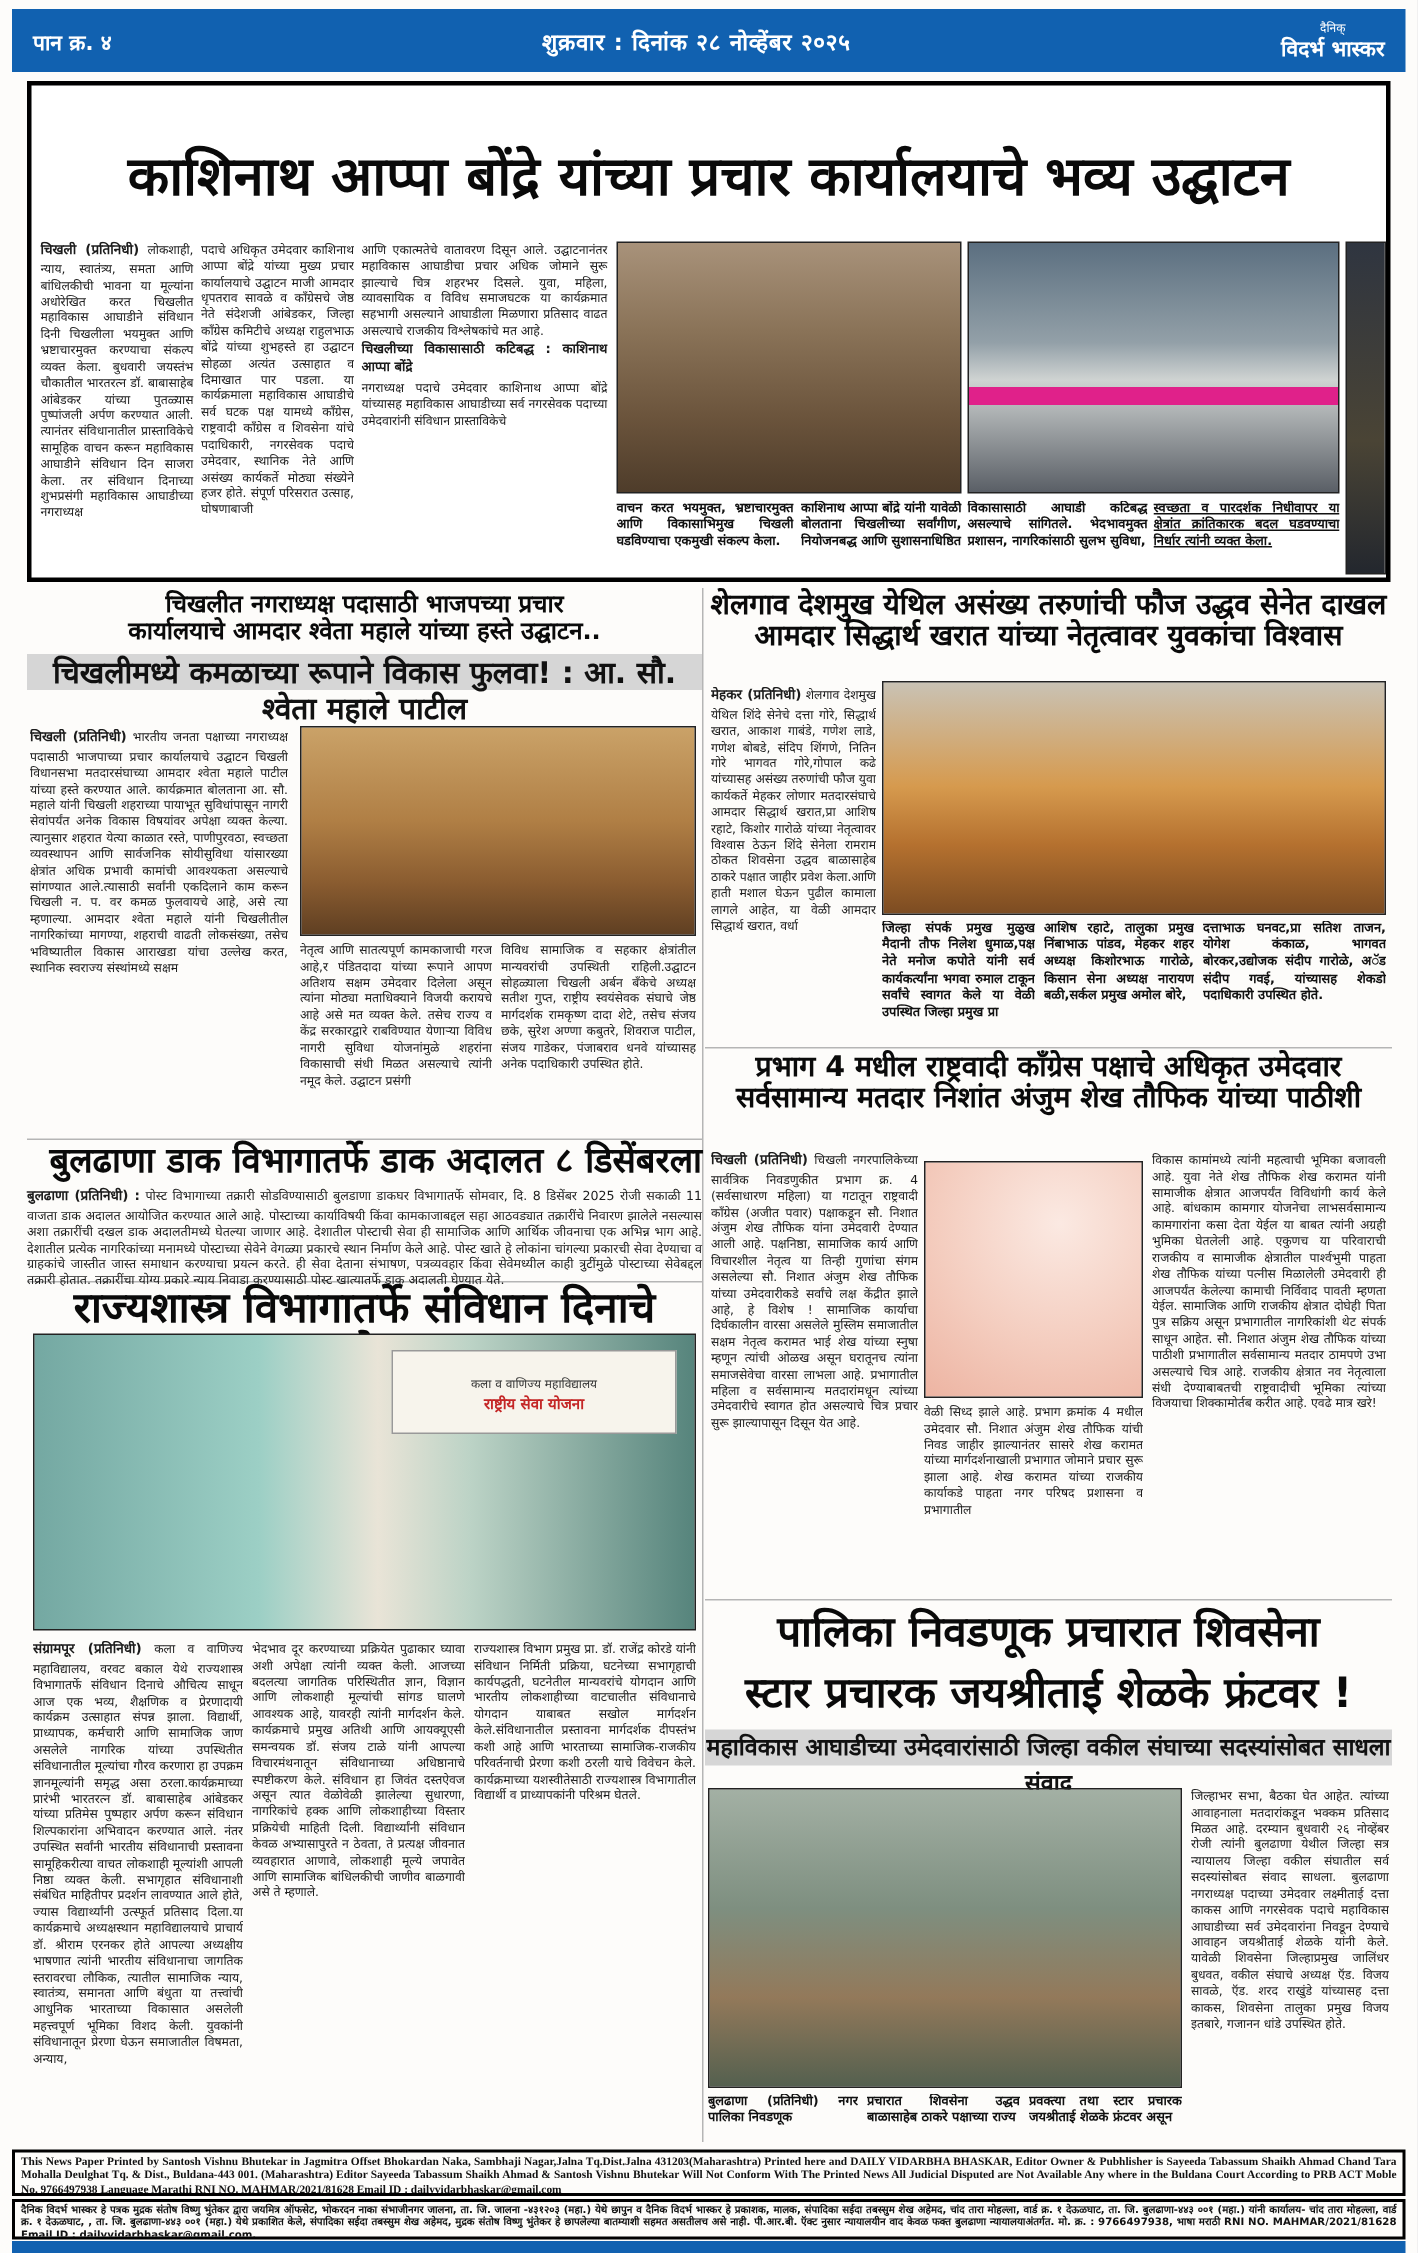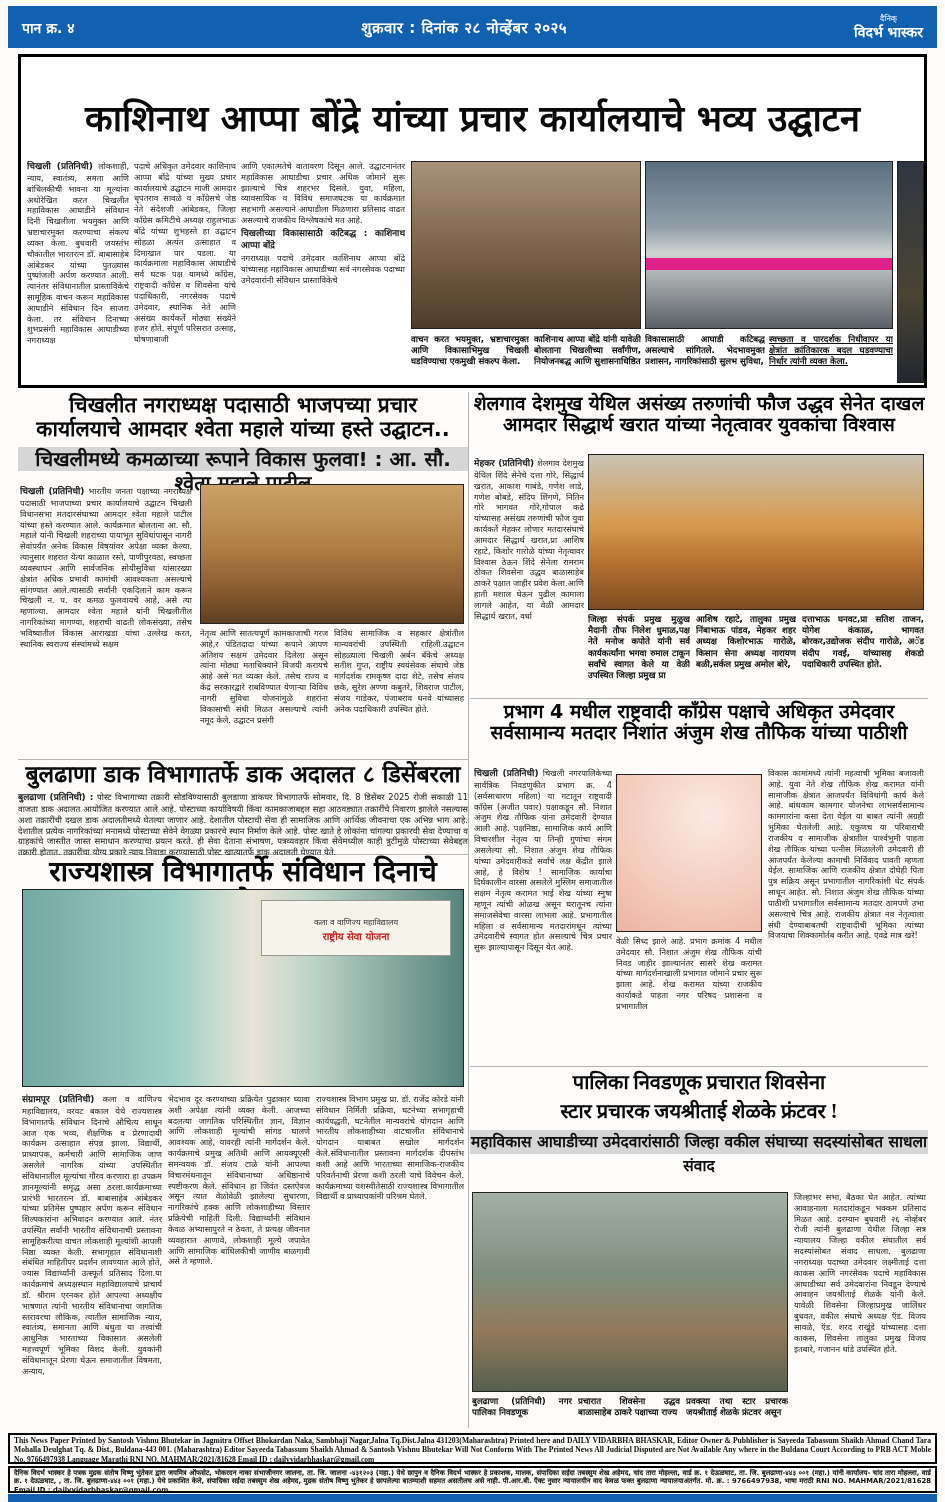--- a/index.html
+++ b/index.html
@@ -33,21 +33,21 @@
   .ph-crowd{left:390px;top:104px;width:230px;height:168px;background:linear-gradient(180deg,#a8927a 0%,#8a7358 35%,#6b543c 70%,#4e3c2a 100%);}
   .ph-ribbon{left:624px;top:104px;width:248px;height:168px;background:linear-gradient(180deg,#5b6f80 0%,#93a0a8 40%,#cfd3d2 55%,#5a5f66 100%);}
   .ribbon-stripe{position:absolute;left:0;right:0;top:58%;height:12px;background:#e0218a;}
   .ph-tall{left:876px;top:104px;width:27px;height:222px;background:linear-gradient(180deg,#2f3540,#4a4435 60%,#23272e);}
   .m-cap1{left:390px;top:277px;width:118px;height:50px;}
   .m-cap2{left:513px;top:277px;width:107px;height:50px;}
   .m-cap3{left:624px;top:277px;width:120px;height:50px;}
   .m-cap4{left:748px;top:277px;width:124px;height:50px;text-decoration:underline;}
   
   .bjp{position:absolute;left:18px;top:392px;width:450px;height:368px;}
-  .b-h1{font-size:21px;padding:2px 0;}
+  .b-h1{font-size:16px;padding:2px 0;}
   .b-sub{font-size:20px;height:24px;line-height:24px;margin-top:4px;}
   .b-col1{left:2px;top:94px;width:172px;height:270px;}
   .ph-bjp{left:182px;top:92px;width:264px;height:140px;background:linear-gradient(180deg,#caa268 0%,#b07f45 45%,#8a5c30 75%,#5f3f22 100%);}
   .b-colA{left:182px;top:236px;width:128px;height:126px;}
   .b-colB{left:316px;top:236px;width:130px;height:126px;}
   
   .shel{position:absolute;left:470px;top:392px;width:458px;height:306px;}
   .s-h1{font-size:19px;padding:1px 0;}
   .s-col1{left:4px;top:66px;width:110px;height:236px;}
   .ph-group{left:118px;top:62px;width:336px;height:156px;background:linear-gradient(180deg,#c9c2b4 0%,#d69a4e 45%,#b5712f 70%,#7c4c22 100%);}
@@ -56,35 +56,35 @@
   .s-cap3{left:332px;top:222px;width:122px;height:78px;}
   
   .prab{position:absolute;left:470px;top:700px;width:458px;height:368px;}
   .p-h1{font-size:19px;padding:1px 0;}
   .p-col1{left:4px;top:68px;width:138px;height:296px;}
   .ph-cand{left:146px;top:74px;width:146px;height:158px;background:radial-gradient(circle at 62% 26%,#fbe9e2 0%,#f4cdbf 55%,#edb4a2 100%);}
   .p-mid{left:146px;top:236px;width:146px;height:128px;}
   .p-col3{left:298px;top:68px;width:156px;height:296px;}
   
   .post{position:absolute;left:18px;top:762px;width:450px;height:94px;}
-  .d-h1{font-size:23px;height:28px;}
+  .d-h1{font-size:23px;height:28px;text-align:right;}
   .d-body{font-size:8.4px;line-height:1.3;text-align:justify;margin-top:2px;color:#1c1c1c;}
   
   .coll{position:absolute;left:18px;top:856px;width:450px;height:574px;}
   .c-h1{font-size:28px;height:30px;}
   .ph-college{left:4px;top:33px;width:442px;height:198px;background:linear-gradient(90deg,#74a8a2 0%,#9ccfc5 34%,#e9e4d7 52%,#bcd3c6 66%,#56847c 100%);}
   .banner{position:absolute;right:12px;top:10px;width:190px;height:56px;background:#f7f4ec;border:1px solid #999;
           font-size:8px;text-align:center;color:#333;padding-top:16px;box-sizing:border-box;line-height:1.5;}
   .banner .red{color:#c42727;font-weight:bold;font-size:10px;display:block;}
   .c-col1{left:4px;top:238px;width:140px;height:330px;}
   .c-col2{left:150px;top:238px;width:142px;height:330px;}
   .c-col3{left:298px;top:238px;width:148px;height:330px;}
   
   .shiv{position:absolute;left:470px;top:1068px;width:458px;height:362px;}
-  .v-h1{font-size:20px;line-height:1.45;font-family:Liberation Serif, serif;}
+  .v-h1{font-size:28px;line-height:1.45;}
   .v-sub{font-size:15.5px;height:24px;line-height:24px;margin-top:4px;}
   .ph-adv{left:2px;top:124px;width:316px;height:200px;background:linear-gradient(180deg,#a3b0a4 0%,#7e8f80 40%,#93795a 70%,#54604f 100%);}
   .v-col{left:324px;top:124px;width:132px;height:238px;}
   .v-cap1{left:2px;top:328px;width:100px;height:32px;}
   .v-cap2{left:108px;top:328px;width:102px;height:32px;}
   .v-cap3{left:216px;top:328px;width:102px;height:32px;}
   
   .foot1{position:absolute;left:8px;top:1433px;width:929px;height:31px;border:2px solid #000;box-sizing:border-box;
          font-family:"Liberation Serif","DejaVu Serif",serif;font-weight:bold;font-size:7.6px;line-height:1.25;
          padding:1px 4px;text-align:justify;overflow:hidden;color:#111;}

